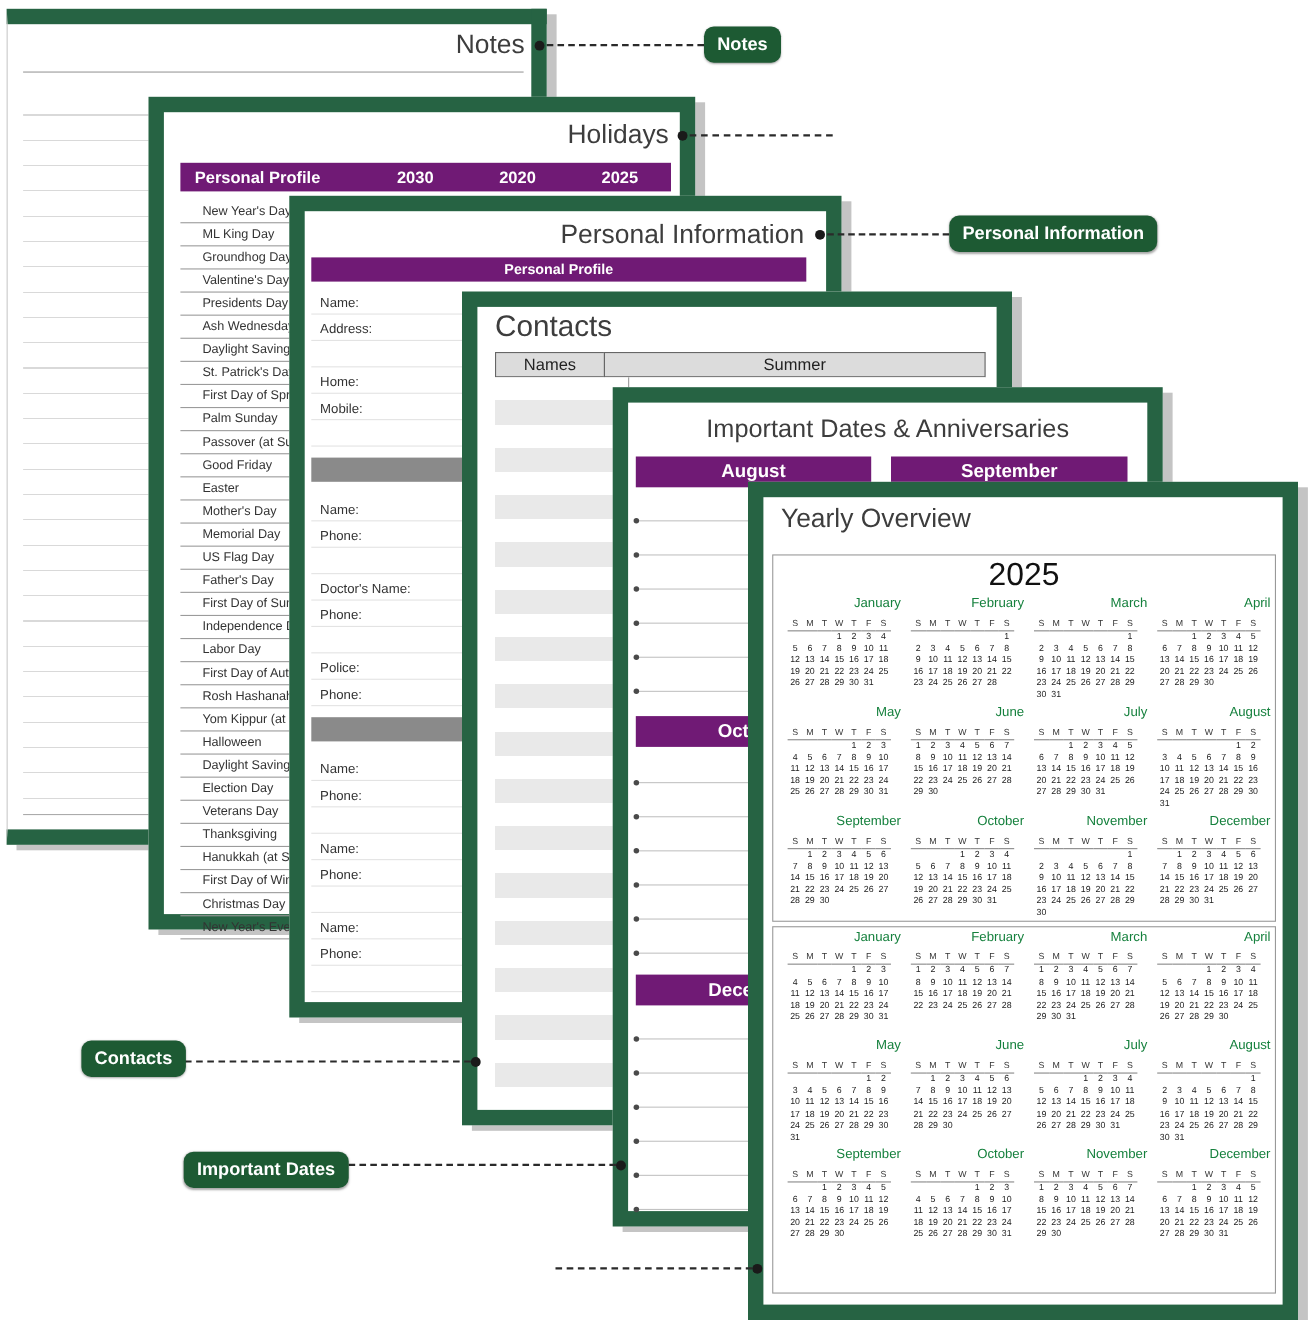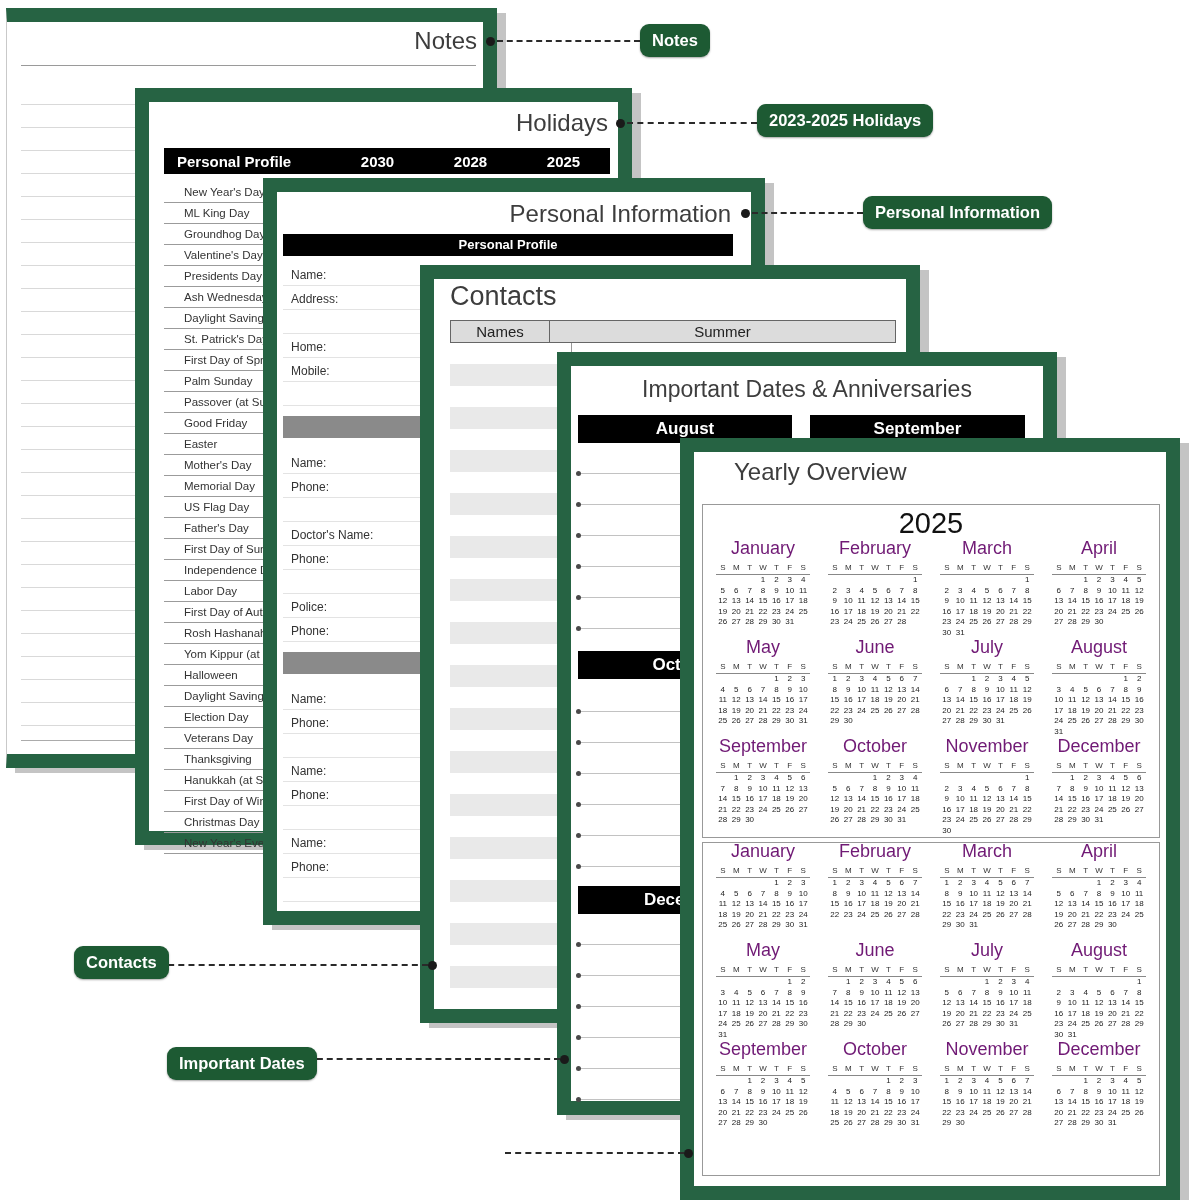--- a/index.html
+++ b/index.html
@@ -12,21 +12,21 @@
   
   #page-notes{border-left:1px solid #c9c9c9;}
   #notes-title{right:6px;top:5px;}
   #notes-titleline{top:43px;left:14px;width:455px;border-top:1px solid #9a9a9a;height:0;}
   #notes-rules{top:60px;left:14px;width:389px;height:658px;
     background:repeating-linear-gradient(to bottom,transparent 0 22px,#d9d9d9 22px 23px);
     border-bottom:1px solid #ababab;}
 
   
   #hol-title{right:10px;top:7px;margin-left:28px;}
-  .grayband{background:#000000;color:#fff;font-weight:bold;justify-content:space-between;}
+  .grayband{background:#701a75;color:#fff;font-weight:bold;justify-content:space-between;}
   #hol-band{left:15px;top:46px;width:446px;height:26px;display:flex;align-items:center;font-size:15px;}
   #hol-band .hb-label{flex:1;padding-left:13px;}
   #hol-band .hb-year{width:93px;text-align:center;}
   #hol-rows{left:15px;top:80px;width:460px;}
   .h-row{height:20px;line-height:20px;border-bottom:1px solid #9b9b9b;font-size:11.5px;color:#333;
          padding-left:20px;white-space:nowrap;overflow:hidden;}
 
   
   #per-title{right:20px;top:8px;}
   #per-band{left:6px;top:42px;width:450px;height:22px;line-height:22px;text-align:center;font-size:13px;}
@@ -48,26 +48,26 @@
 
   
   #imp-title{left:0;top:10px;width:100%;text-align:center;font-size:23px;}
   .id-bar{position:absolute;height:28px;line-height:28px;text-align:center;font-size:17px;}
   .id-col{position:absolute;}
   .id-row{position:relative;height:30px;border-bottom:1px solid #c2c2c2;}
   .id-row::before{content:'';position:absolute;left:-2px;bottom:-3px;width:5px;height:5px;
                   border-radius:50%;background:#4a4a4a;}
 
   
-  #yr-title{left:16px;top:6px;margin-left:24px;}
+  #yr-title{left:16px;top:6px;}
   .yr-box{left:8px;width:458px;height:334px;border:1px solid #999;box-sizing:border-box;background:#fff;}
   .yr-head{font-size:29px;line-height:33px;text-align:center;color:#111;margin-top:2px;}
   .months{display:grid;grid-template-columns:repeat(4,1fr);grid-auto-rows:99px;padding:0 4px;}
   .mini{text-align:center;}
-  .mc-name{font-size:18px;color:#701a75;height:15px;line-height:15px;margin-top:1px;}
+  .mc-name{font-size:12px;color:#15803d;height:15px;line-height:15px;margin-top:1px;text-align:right;}
   .mc-grid{display:inline-grid;grid-template-columns:repeat(7,13.4px);font-size:8px;color:#222;}
   .mc-grid span{height:10.5px;line-height:10.5px;text-align:center;}
   .mc-grid .hd{height:11px;line-height:10px;border-bottom:1px solid #888;color:#333;}
 
   
   .badge{position:absolute;background:#1d5a33;color:#fff;font-weight:bold;font-size:16.5px;
          padding:7px 12px;border-radius:9px;white-space:nowrap;z-index:30;
          box-shadow:0 1px 2px rgba(0,0,0,.35);}
   .dash{position:absolute;height:0;border-top:2px dashed #2a2a2a;z-index:25;}
   .dot{position:absolute;width:9px;height:9px;border-radius:50%;background:#1a1a1a;z-index:26;}
@@ -81,21 +81,21 @@
     <div class="ptitle" id="notes-title">Notes</div>
     <div id="notes-titleline"></div>
     <div id="notes-rules"></div>
   </div>
 
   <div class="page" id="page-holidays" style="left:135px;top:88px;width:497px;height:757px;">
     <div class="ptitle" id="hol-title">Holidays</div>
     <div class="grayband" id="hol-band">
       <span class="hb-label">Personal Profile</span>
       <span class="hb-year">2030</span>
-      <span class="hb-year">2028</span>
+      <span class="hb-year">2020</span>
       <span class="hb-year">2025</span>
     </div>
     <div id="hol-rows">
         <div class="h-row">New Year's Day</div>
         <div class="h-row">ML King Day</div>
         <div class="h-row">Groundhog Day</div>
         <div class="h-row">Valentine's Day</div>
         <div class="h-row">Presidents Day</div>
         <div class="h-row">Ash Wednesday</div>
         <div class="h-row">Daylight Savings</div>
@@ -1262,18 +1262,17 @@
   <div class="dot" style="left:741px;top:209px;"></div>
   <div class="dash" style="left:752px;top:212px;width:111px;"></div>
   <div class="dash" style="left:158px;top:964px;width:270px;"></div>
   <div class="dot" style="left:428px;top:961px;"></div>
   <div class="dash" style="left:307px;top:1058px;width:253px;"></div>
   <div class="dot" style="left:560px;top:1055px;"></div>
   <div class="dash" style="left:505px;top:1152px;width:179px;"></div>
   <div class="dot" style="left:684px;top:1149px;"></div>
 
   <div class="badge" style="left:640px;top:24px;">Notes</div>
-  <div class="badge" style="left:757px;top:104px;">2023-2025 Holidays</div>
   <div class="badge" style="left:863px;top:196px;">Personal Information</div>
   <div class="badge" style="left:74px;top:946px;">Contacts</div>
   <div class="badge" style="left:167px;top:1047px;">Important Dates</div>
 
 </div>
 
 </body></html>

